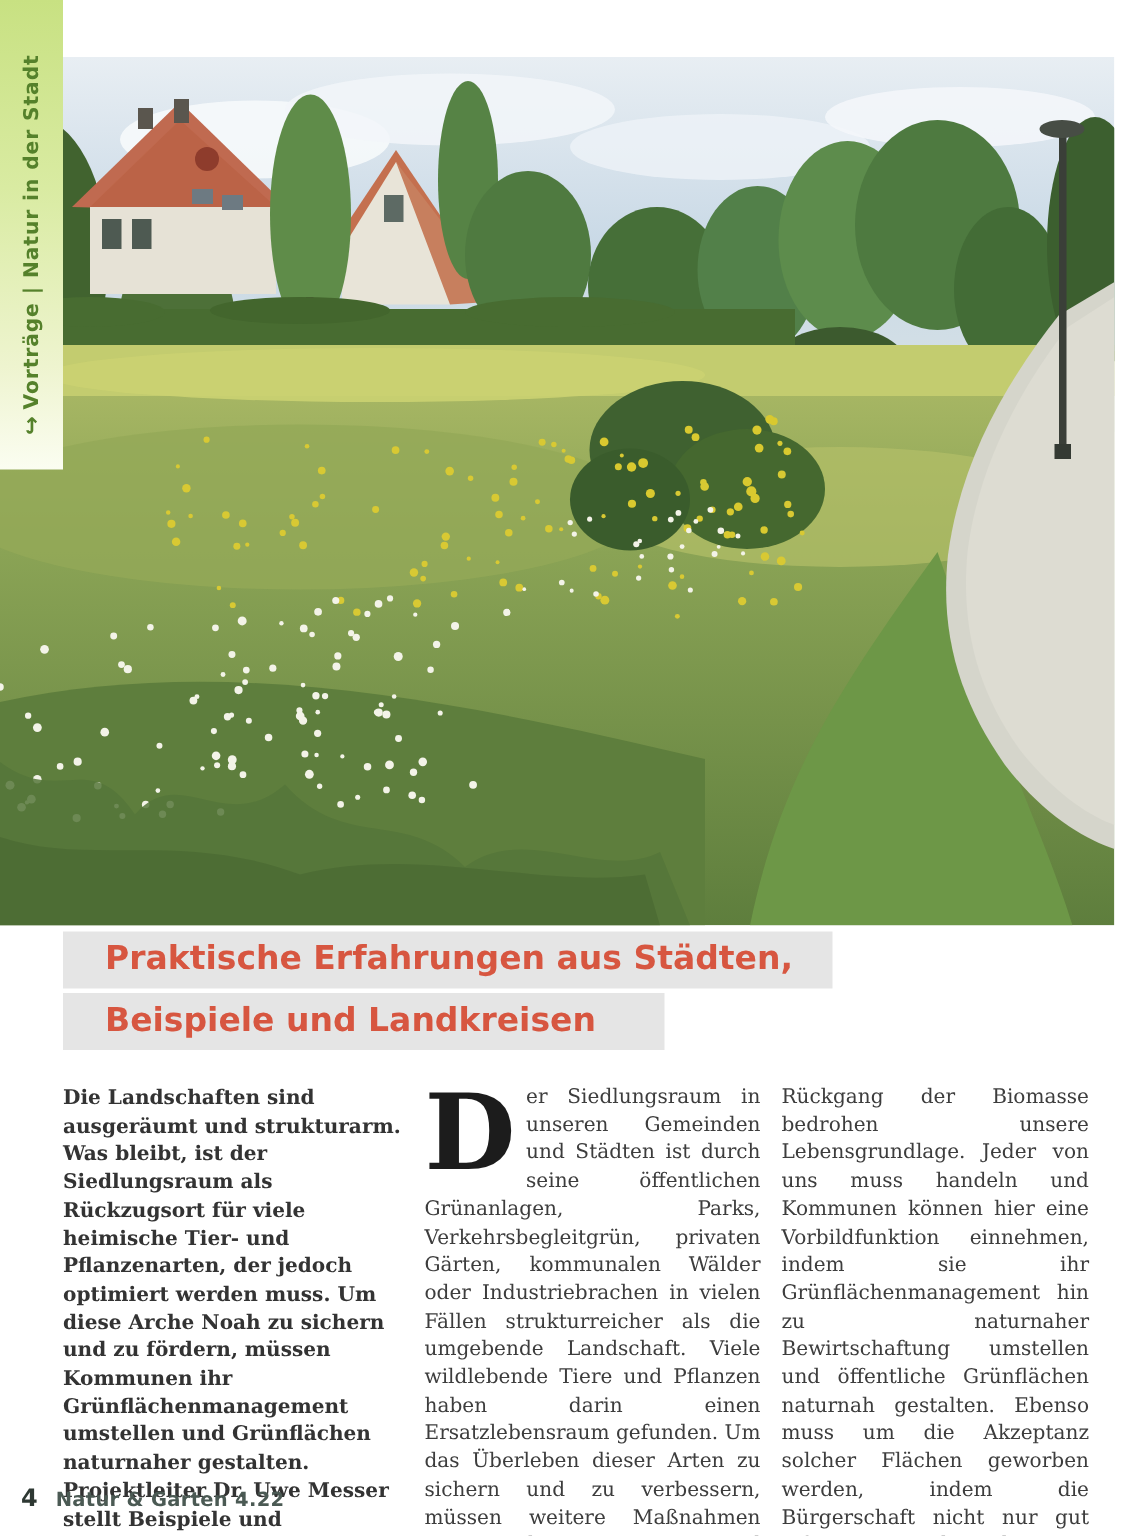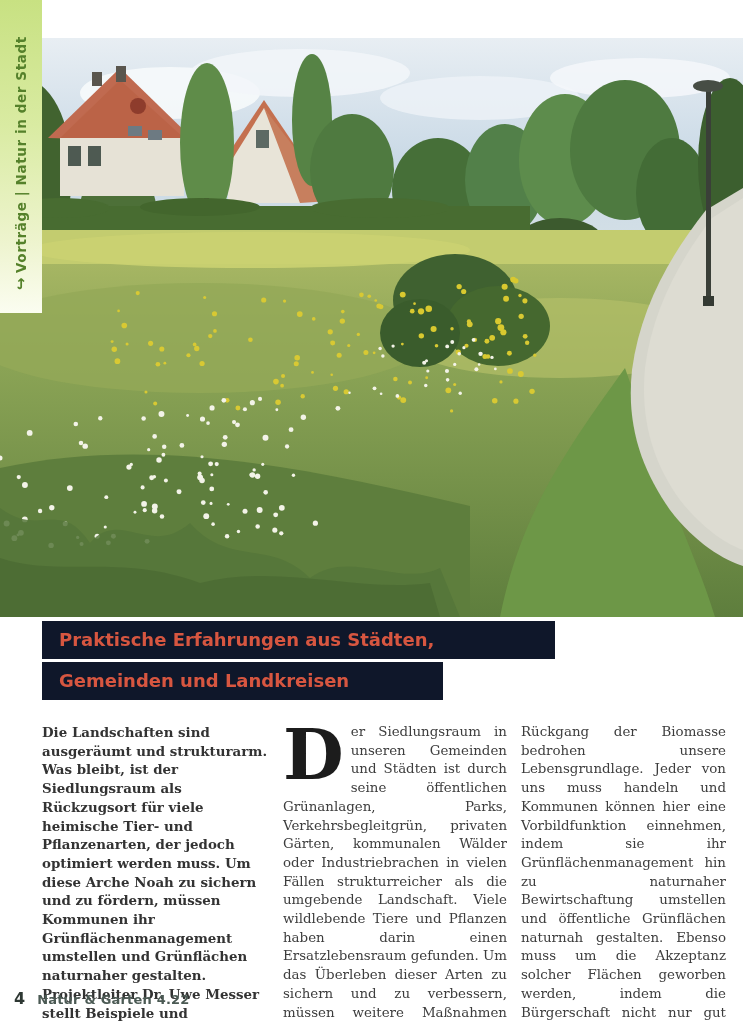--- a/index.html
+++ b/index.html
@@ -18,23 +18,23 @@
     display:flex; align-items:center; justify-content:flex-start;
     color:#55812b; font-weight:bold; font-size:13.5px; letter-spacing:0.6px;
     font-family:"DejaVu Sans", sans-serif; padding:10px 0; }
   .side-text .arrow { font-size:15px; margin-bottom:4px; }
 
   
   .title-red { position:absolute; left:42px; top:578px; width:683px; height:40px;
     background:#d75640; color:#f2e9c2; font-weight:bold; font-size:30px;
     font-family:"DejaVu Sans", sans-serif; letter-spacing:0.2px;
     display:flex; align-items:center; padding:0 0 2px 12px; }
-  .sub-lime { position:absolute; left:42px; height:38px; background:#0f172a; color:#d75640;
-    font-weight:bold; font-size:18px; font-family:"DejaVu Sans", sans-serif;
-    display:flex; align-items:center; padding:0 14px 2px 17px; }
+  .sub-lime { position:absolute; left:42px; height:38px; background:#e5e5e5; color:#d75640;
+    font-weight:bold; font-size:22px; font-family:"DejaVu Sans", sans-serif;
+    display:flex; align-items:center; padding:0 14px 2px 28px; }
   .sub1 { top:621px; width:513px; }
   .sub2 { top:662px; width:401px; }
 
   
   .columns { position:absolute; left:42px; top:723px; width:684px; display:flex; }
   .col { font-family:"DejaVu Serif", serif; font-size:13.4px; line-height:18.7px; color:#3d3d3d; }
   .col.intro { width:228px; font-weight:bold; color:#333333; margin-right:13px; }
   .col.c2 { width:224px; text-align:justify; margin-right:14px; }
   .col.c3 { width:205px; text-align:justify; }
   .dropcap { float:left; font-family:"DejaVu Serif", serif; font-weight:bold; color:#1c1c1c;
@@ -379,21 +379,21 @@
   </div>
 
   <div class="side-strip">
     <div class="side-text">
       <span class="arrow">↪</span>
       <span>Vorträge | Natur in der Stadt</span>
     </div>
   </div>
 
   <div class="sub-lime sub1">Praktische Erfahrungen aus Städten,</div>
-  <div class="sub-lime sub2">Gemeinden und Landkreisen</div>
+  <div class="sub-lime sub2">Beispiele und Landkreisen</div>
 
   <div class="columns">
     <div class="col intro">Die Landschaften sind ausgeräumt und strukturarm. Was bleibt, ist der Siedlungsraum als Rückzugsort für viele heimische Tier- und Pflanzenarten, der jedoch optimiert werden muss. Um diese Arche Noah zu sichern und zu fördern, müssen Kommunen ihr Grünflächenmanagement umstellen und Grünflächen naturnaher gestalten. Projektleiter Dr. Uwe Messer stellt Beispiele und Maßnahmen zur Förderung der biologischen Vielfalt im Siedlungsbereich aus Kommunen vor, die beim Label „Stadt-Grün naturnah“ erfolgreich teilnahmen.</div>
     <div class="col c2">
       <span class="dropcap">D</span><span>er Siedlungsraum in unseren Gemeinden und Städten ist durch seine öffentlichen Grünanlagen, Parks, Verkehrsbegleitgrün, privaten Gärten, kommunalen Wälder oder Industriebrachen in vielen Fällen strukturreicher als die umgebende Landschaft. Viele wildlebende Tiere und Pflanzen haben darin einen Ersatzlebensraum gefunden. Um das Überleben dieser Arten zu sichern und zu verbessern, müssen weitere Maßnahmen seitens der Kommunen und natürlich auch der Bürgerschaft erfolgen. Das Artensterben und der</span>
     </div>
     <div class="col c3">Rückgang der Biomasse bedrohen unsere Lebensgrundlage. Jeder von uns muss handeln und Kommunen können hier eine Vorbildfunktion einnehmen, indem sie ihr Grünflächenmanagement hin zu naturnaher Bewirtschaftung umstellen und öffentliche Grünflächen naturnah gestalten. Ebenso muss um die Akzeptanz solcher Flächen geworben werden, indem die Bürgerschaft nicht nur gut informiert, sondern ebenso in Grünprojekte einbezogen wird. Kommunen haben die Aufgabe, Maßnahmen und Projekte zur Umweltbildung und Naturerfahrung</div>
   </div>
 
   <div class="footer">

